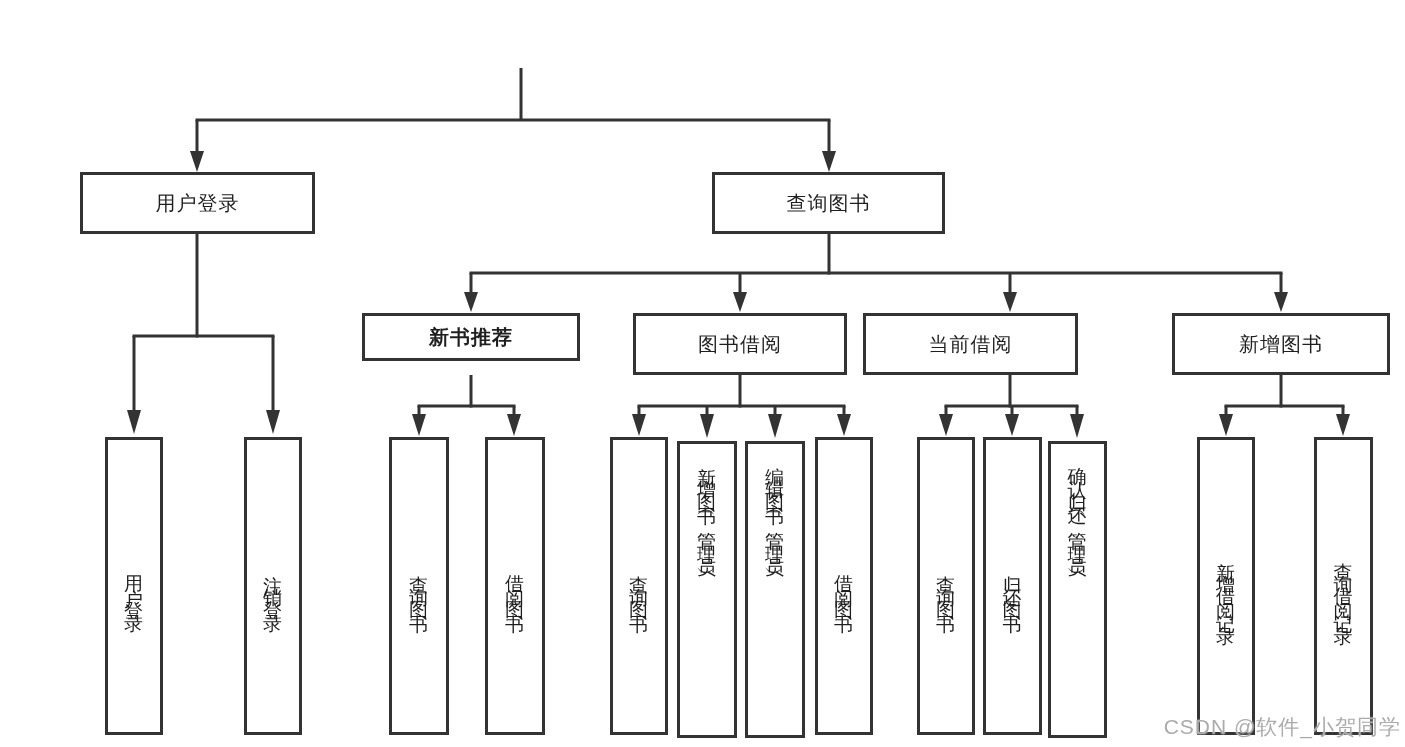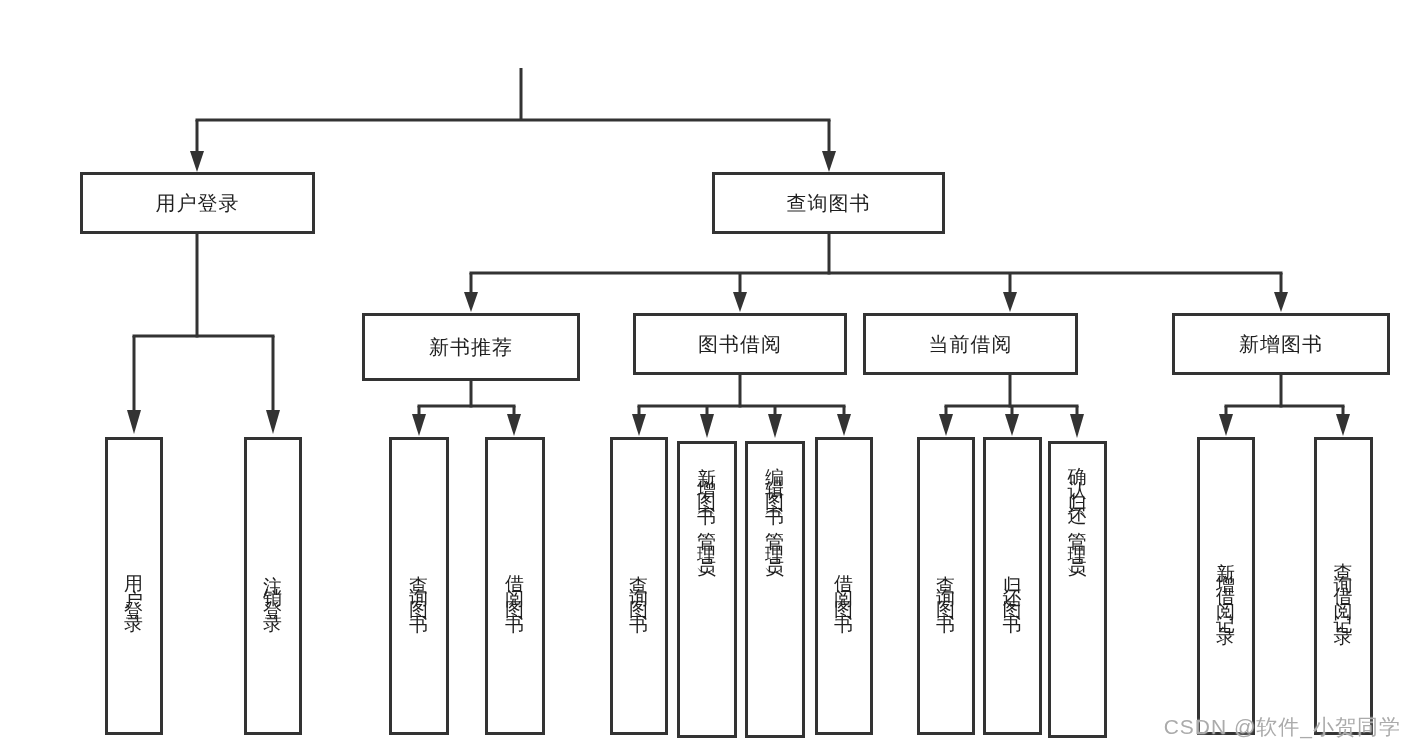--- a/index.html
+++ b/index.html
@@ -149,21 +149,21 @@
   </svg>
 
 
   <div class="node hnode" style="left:80px;top:172px;width:235px;height:62px;">
     <span>用户登录</span>
   </div>
   <div class="node hnode" style="left:712px;top:172px;width:233px;height:62px;">
     <span>查询图书</span>
   </div>
 
-  <div class="node hnode" style="left:362px;top:313px;width:218px;height:68px;">
+  <div class="node hnode" style="left:362px;top:313px;width:218px;height:48px;font-weight:bold;">
     <span>新书推荐</span>
   </div>
   <div class="node hnode" style="left:633px;top:313px;width:214px;height:62px;font-family:Liberation Serif, serif;">
     <span>图书借阅</span>
   </div>
   <div class="node hnode" style="left:863px;top:313px;width:215px;height:62px;">
     <span>当前借阅</span>
   </div>
   <div class="node hnode" style="left:1172px;top:313px;width:218px;height:62px;">
     <span>新增图书</span>

